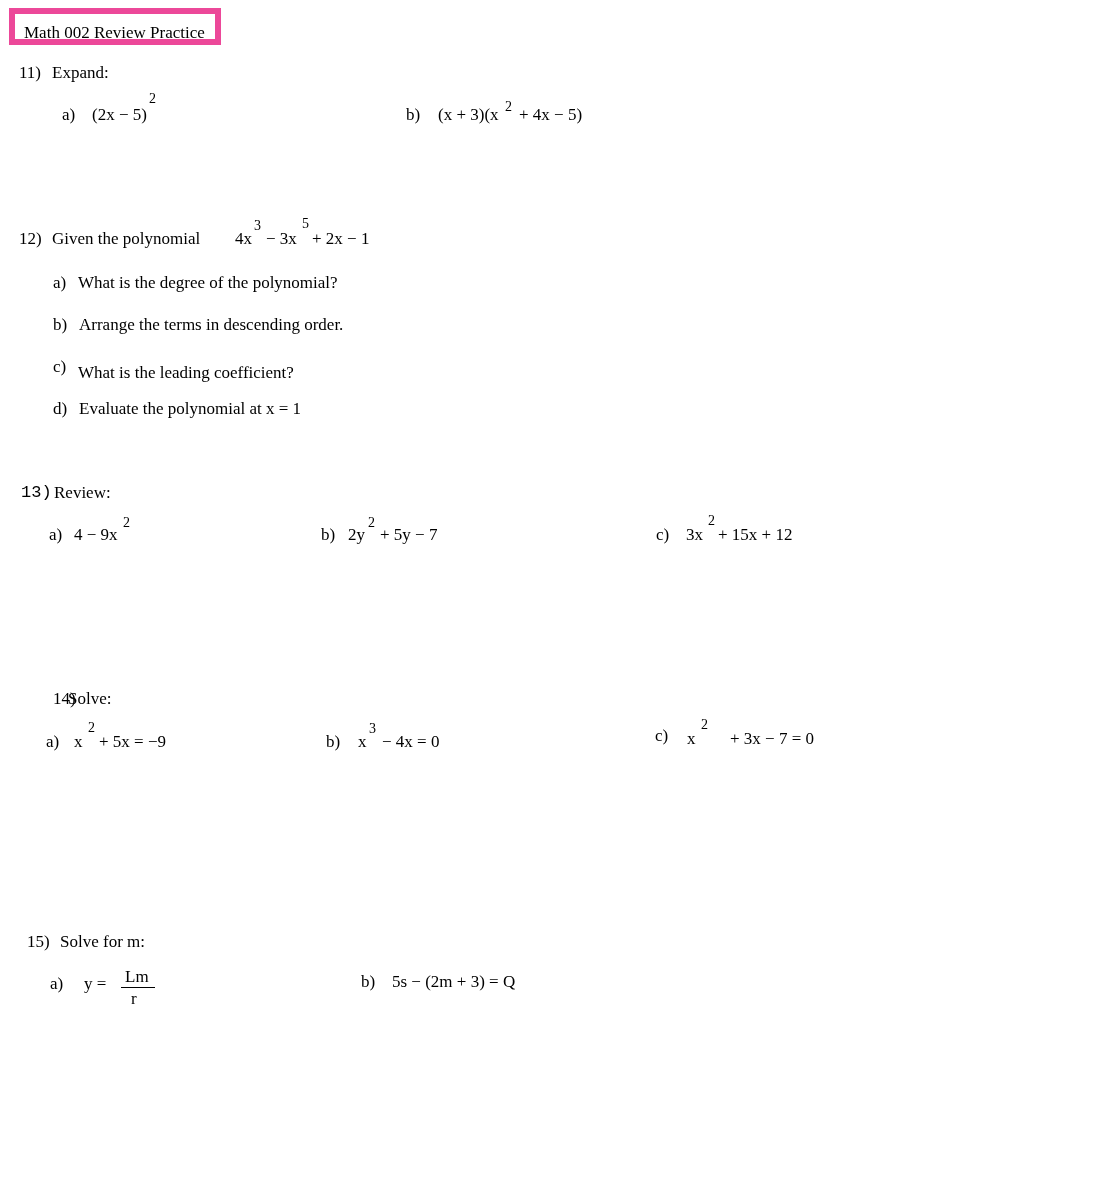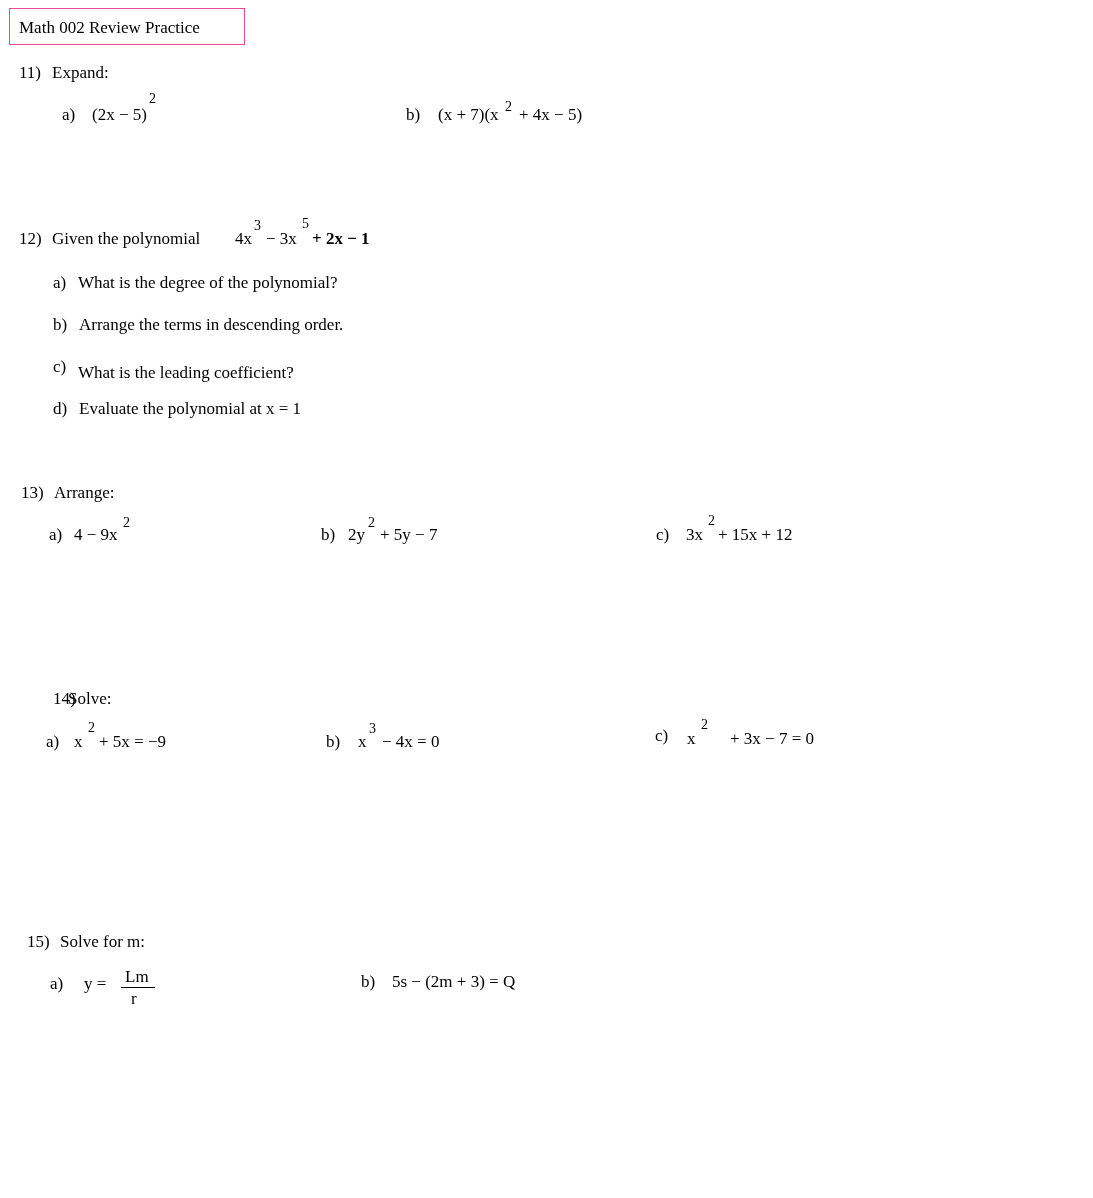--- a/index.html
+++ b/index.html
@@ -3,22 +3,22 @@
 <meta charset="utf-8">
 <style>
   html, body { margin: 0; padding: 0; background: #ffffff; }
   body {
     width: 1093px; height: 1198px; position: relative; overflow: hidden;
     font-family: "Liberation Serif", "DejaVu Serif", serif;
     color: #000; font-size: 17px;
   }
   .abs { position: absolute; white-space: nowrap; line-height: 1; text-align: right; }
   .title-box {
-    position: absolute; left: 9px; top: 8px; width: 236px; height: 37px;
-    border: 1px solid #ec4899; box-sizing: border-box;
+    position: absolute; left: 9px; top: 8px; width: 212px; height: 37px;
+    border: 6px solid #ec4899; box-sizing: border-box;
   }
   .title-box span { position: absolute; left: 9px; top: 9px; font-size: 17px; }
   .sup { position: absolute; font-size: 14px; line-height: 1; }
   .frac-line { position: absolute; height: 1px; background: #000; }
 </style>
 </head>
 <body>
 
 <div class="title-box">
   <span>Math 002 Review Practice</span>
@@ -26,51 +26,51 @@
 
 <div>
   <span class="abs" style="left:19px; top:64px;">11)</span>
   <span class="abs" style="left:52px; top:64px;">Expand:</span>
 
   <span class="abs" style="left:62px; top:106px;">a)</span>
   <span class="abs" style="left:92px; top:106px;">(2x − 5)</span>
   <span class="sup" style="left:149px; top:92px;">2</span>
 
   <span class="abs" style="left:406px; top:106px;">b)</span>
-  <span class="abs" style="left:438px; top:106px;">(x + 7)(x</span>
+  <span class="abs" style="left:438px; top:106px;">(x + 3)(x</span>
   <span class="sup" style="left:505px; top:100px;">2</span>
   <span class="abs" style="left:519px; top:106px;">+ 4x − 5)</span>
 </div>
 
 <div>
   <span class="abs" style="left:19px; top:230px;">12)</span>
   <span class="abs" style="left:52px; top:230px;">Given the polynomial</span>
 
   <span class="abs" style="left:235px; top:230px;">4x</span>
   <span class="sup" style="left:254px; top:219px;">3</span>
   <span class="abs" style="left:266px; top:230px;">− 3x</span>
   <span class="sup" style="left:302px; top:217px;">5</span>
-  <span class="abs" style="left:312px; top:230px;font-weight:bold;">+ 2x − 1</span>
+  <span class="abs" style="left:312px; top:230px;">+ 2x − 1</span>
 
   <span class="abs" style="left:53px; top:274px;">a)</span>
   <span class="abs" style="left:78px; top:274px;">What is the degree of the polynomial?</span>
 
   <span class="abs" style="left:53px; top:316px;">b)</span>
   <span class="abs" style="left:79px; top:316px;">Arrange the terms in descending order.</span>
 
   <span class="abs" style="left:53px; top:358px;">c)</span>
   <span class="abs" style="left:78px; top:358px;margin-top:6px;">What is the leading coefficient?</span>
 
   <span class="abs" style="left:53px; top:400px;">d)</span>
   <span class="abs" style="left:79px; top:400px;">Evaluate the polynomial at x = 1</span>
 </div>
 
 <div>
-  <span class="abs" style="left:21px; top:484px;">13)</span>
-  <span class="abs" style="left:54px; top:484px;">Arrange:</span>
+  <span class="abs" style="left:21px; top:484px;font-family:Liberation Mono, monospace;">13)</span>
+  <span class="abs" style="left:54px; top:484px;">Review:</span>
 
   <span class="abs" style="left:49px; top:526px;">a)</span>
   <span class="abs" style="left:74px; top:526px;">4 − 9x</span>
   <span class="sup" style="left:123px; top:516px;">2</span>
 
   <span class="abs" style="left:321px; top:526px;">b)</span>
   <span class="abs" style="left:348px; top:526px;">2y</span>
   <span class="sup" style="left:368px; top:516px;">2</span>
   <span class="abs" style="left:380px; top:526px;">+ 5y − 7</span>
 

